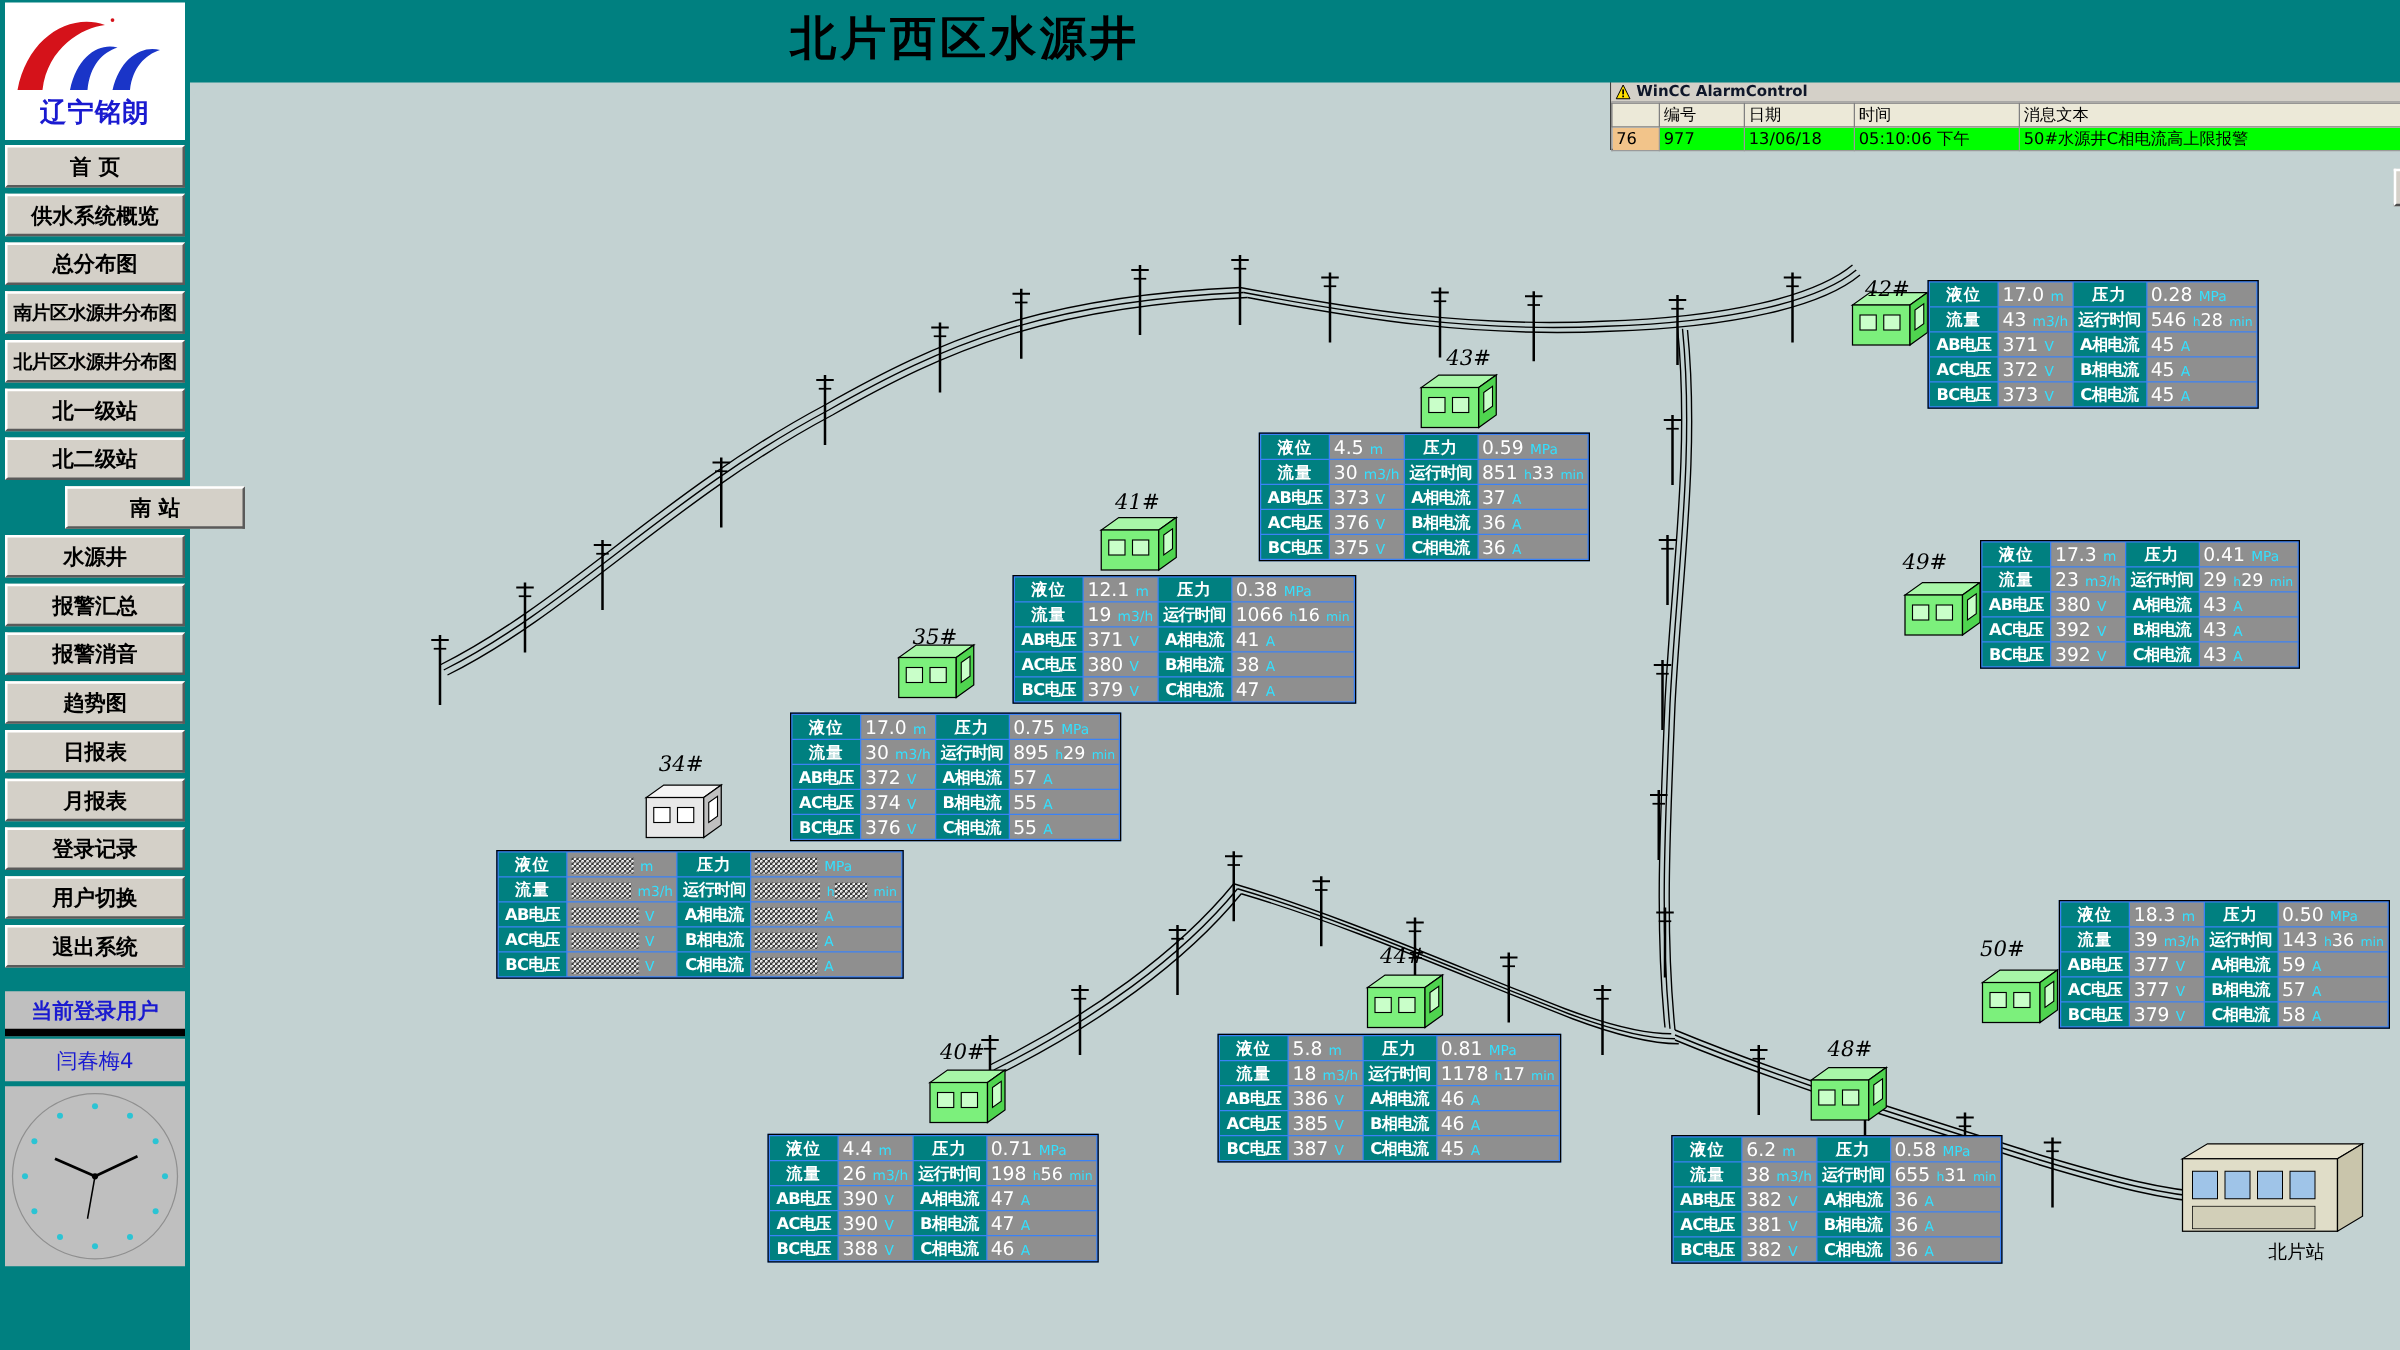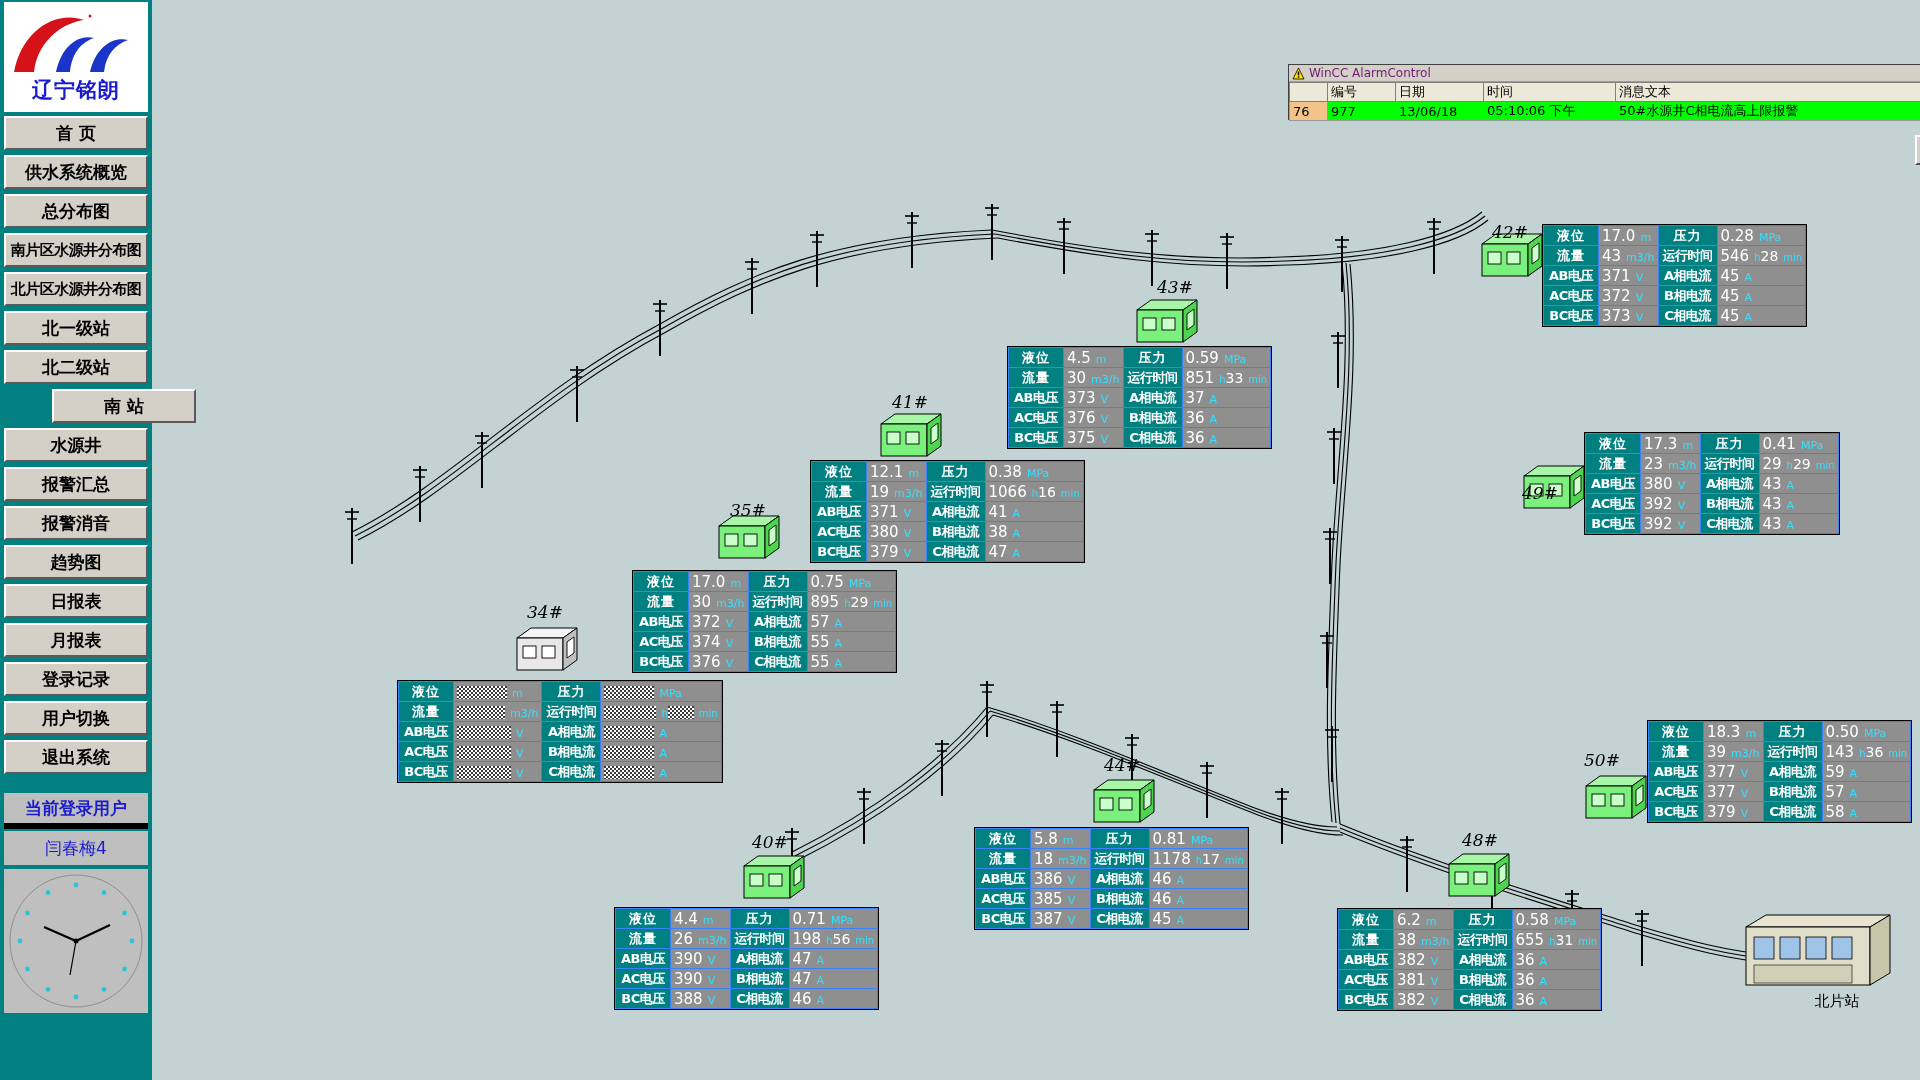--- a/index.html
+++ b/index.html
@@ -81,21 +81,21 @@
   #alarm-ctrl {
     position: absolute; left: 1136px; top: 2px; width: 778px; height: 56px;
     background: #d4d0c8; border: 1px solid #404040; z-index: 60;
     font-family: "DejaVu Sans", "Liberation Sans", sans-serif;
   }
   #alarm-titlebar {
     position: relative; height: 17px; background: #d4d0c8;
     display: flex; align-items: center; padding-left: 3px;
     border-bottom: 1px solid #9a9a9a;
   }
-  #alarm-title-text { font-size: 12px; font-weight: normal; color: #701a75; margin-left: 4px; }
+  #alarm-title-text { font-size: 12px; font-weight: bold; color: #0f172a; margin-left: 4px; }
 
   #alarm-table { width: 100%; border-collapse: collapse; table-layout: fixed; }
   #alarm-table th {
     background: #ece9d8; border: 1px solid #808080;
     font-size: 13px; font-weight: normal; color: #000;
     text-align: left; padding: 0 3px; height: 19px;
   }
   #alarm-table td {
     font-size: 13px; color: #000; height: 19px; padding: 0 3px;
     border: 1px solid #9a9a9a; white-space: nowrap; overflow: hidden;
@@ -218,20 +218,23 @@
             <circle cx="44.0" cy="23.5" r="2.4" fill="#2bc4d4"></circle>
           </g>
         <line x1="72" y1="72" x2="40" y2="58" stroke="#000" stroke-width="2.2"></line>
         <line x1="72" y1="72" x2="106" y2="56" stroke="#000" stroke-width="2.2"></line>
         <line x1="72" y1="72" x2="66" y2="106" stroke="#000" stroke-width="1.2"></line>
         <circle cx="72" cy="72" r="2.5" fill="#000"></circle>
       </svg>
     </div>
   </div>
 
+  <div id="header-bar">
+    <div id="page-title">北片西区水源井</div>
+  </div>
 
   <div id="canvas">
     <div id="canvas-inner">
 
       <svg id="network-svg" width="1768" height="1018" viewBox="0 0 1768 1018">
         <g stroke="#000" stroke-width="1.1" fill="none" stroke-linejoin="round">
 
           <path d="M200 470 C 300 420, 380 330, 508 262 C 600 210, 680 175, 840 168"></path>
           <path d="M203 474 C 303 424, 383 334, 511 266 C 603 214, 683 179, 843 172"></path>
           <path d="M206 478 C 306 428, 386 338, 514 270 C 606 218, 686 183, 846 176"></path>
@@ -485,21 +488,21 @@
           <div class="pump-house" style="left: 1370px; top: 400px;">
             <svg width="66" height="50" viewBox="0 0 66 50">
               <polygon points="2,14 48,14 62,4 16,4" fill="#a8f7a8" stroke="#000" stroke-width="1"></polygon>
               <rect x="2" y="14" width="46" height="32" fill="#7cf07c" stroke="#000" stroke-width="1"></rect>
               <polygon points="48,14 62,4 62,36 48,46" fill="#4fd44f" stroke="#000" stroke-width="1"></polygon>
               <rect x="8" y="22" width="13" height="12" fill="#c9ffc9" stroke="#000" stroke-width="0.9"></rect>
               <rect x="27" y="22" width="13" height="12" fill="#c9ffc9" stroke="#000" stroke-width="0.9"></rect>
               <polygon points="52,18 59,13 59,29 52,34" fill="#c9ffc9" stroke="#000" stroke-width="0.9"></polygon>
             </svg>
           </div>
-          <div class="well-tag" style="left: 1370px; top: 378px; margin-top: 43px;">49#</div>
+          <div class="well-tag" style="left: 1370px; top: 378px;">49#</div>
           <div class="pump-house" style="left: 1432px; top: 710px;">
             <svg width="66" height="50" viewBox="0 0 66 50">
               <polygon points="2,14 48,14 62,4 16,4" fill="#a8f7a8" stroke="#000" stroke-width="1"></polygon>
               <rect x="2" y="14" width="46" height="32" fill="#7cf07c" stroke="#000" stroke-width="1"></rect>
               <polygon points="48,14 62,4 62,36 48,46" fill="#4fd44f" stroke="#000" stroke-width="1"></polygon>
               <rect x="8" y="22" width="13" height="12" fill="#c9ffc9" stroke="#000" stroke-width="0.9"></rect>
               <rect x="27" y="22" width="13" height="12" fill="#c9ffc9" stroke="#000" stroke-width="0.9"></rect>
               <polygon points="52,18 59,13 59,29 52,34" fill="#c9ffc9" stroke="#000" stroke-width="0.9"></polygon>
             </svg>
           </div>

